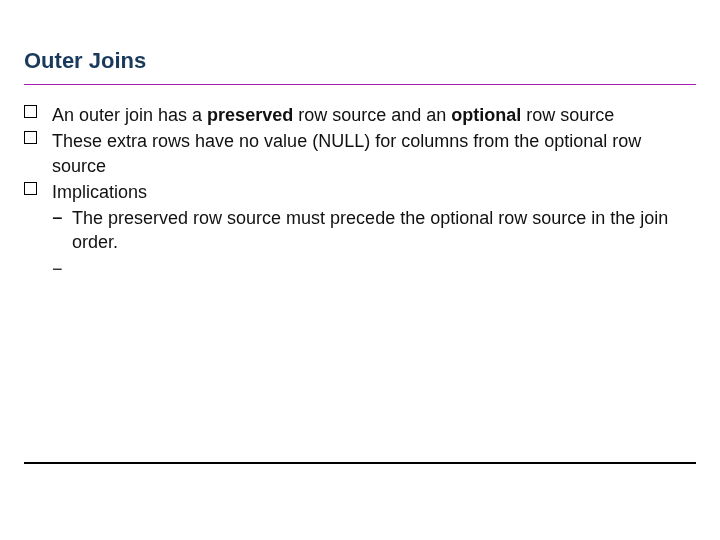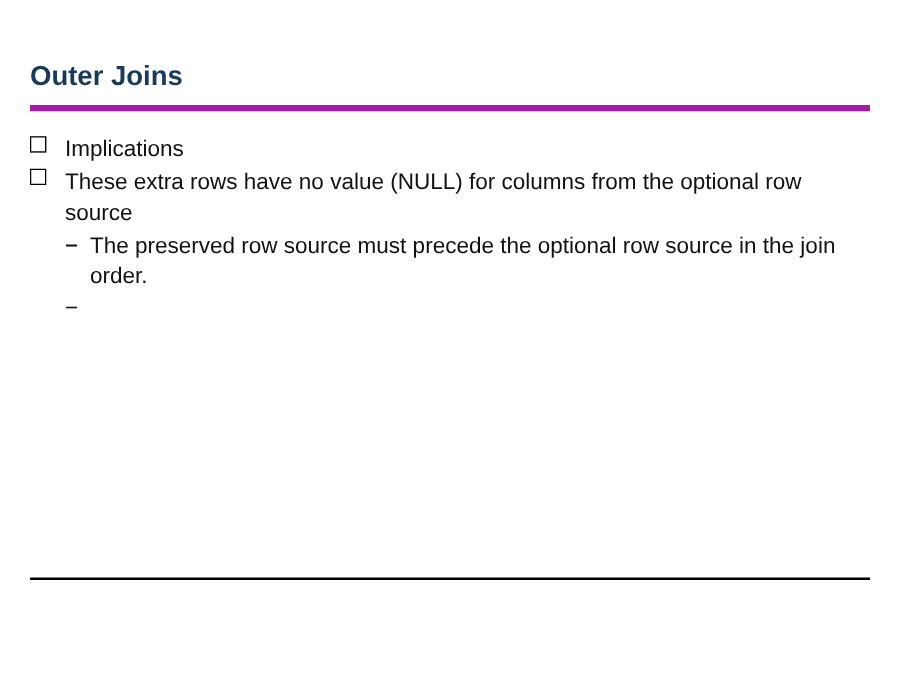--- a/index.html
+++ b/index.html
@@ -10,21 +10,21 @@
     font-family: Arial, Helvetica, sans-serif;
     color: #000000;
     padding: 48px 24px 20px 24px;
     position: relative;
   }
   .title {
     font-size: 22px;
     font-weight: bold;
     color: #1a3a5c;
     padding-bottom: 10px;
-    border-bottom: 5px solid #a21caf;
+    border-bottom: 1px solid #a21caf;
     margin-bottom: 18px;
   }
   .content {
     font-size: 18px;
     line-height: 1.35;
     color: #111;
   }
   .bullet-item {
     position: relative;
     padding-left: 28px;
@@ -60,31 +60,32 @@
 </style>
 </head>
 <body>
 
 <div class="title">Outer Joins</div>
 
 <div class="content">
 
   <div class="bullet-item">
     <span class="bullet-marker"></span>
+    <span><span>An outer join has a </span><span class="bold">preserved</span><span> row source and an </span><span class="bold">optional</span><span> row source</span></span>
   </div>
 
 
   <div class="bullet-item">
     <span class="bullet-marker"></span>
-    <span>Implications</span>
+    <span>These extra rows have no value (NULL) for columns from the optional row source</span>
   </div>
 
   <div class="bullet-item">
     <span class="bullet-marker"></span>
-    <span>These extra rows have no value (NULL) for columns from the optional row source</span>
+    <span>Implications</span>
   </div>
 
   <div class="sub-item">
     <span class="sub-marker">−</span>
   </div>
 
   <div class="sub-item">
     <span class="sub-marker">−</span>
     <span>The preserved row source must precede the optional row source in the join order.</span>
   </div>

